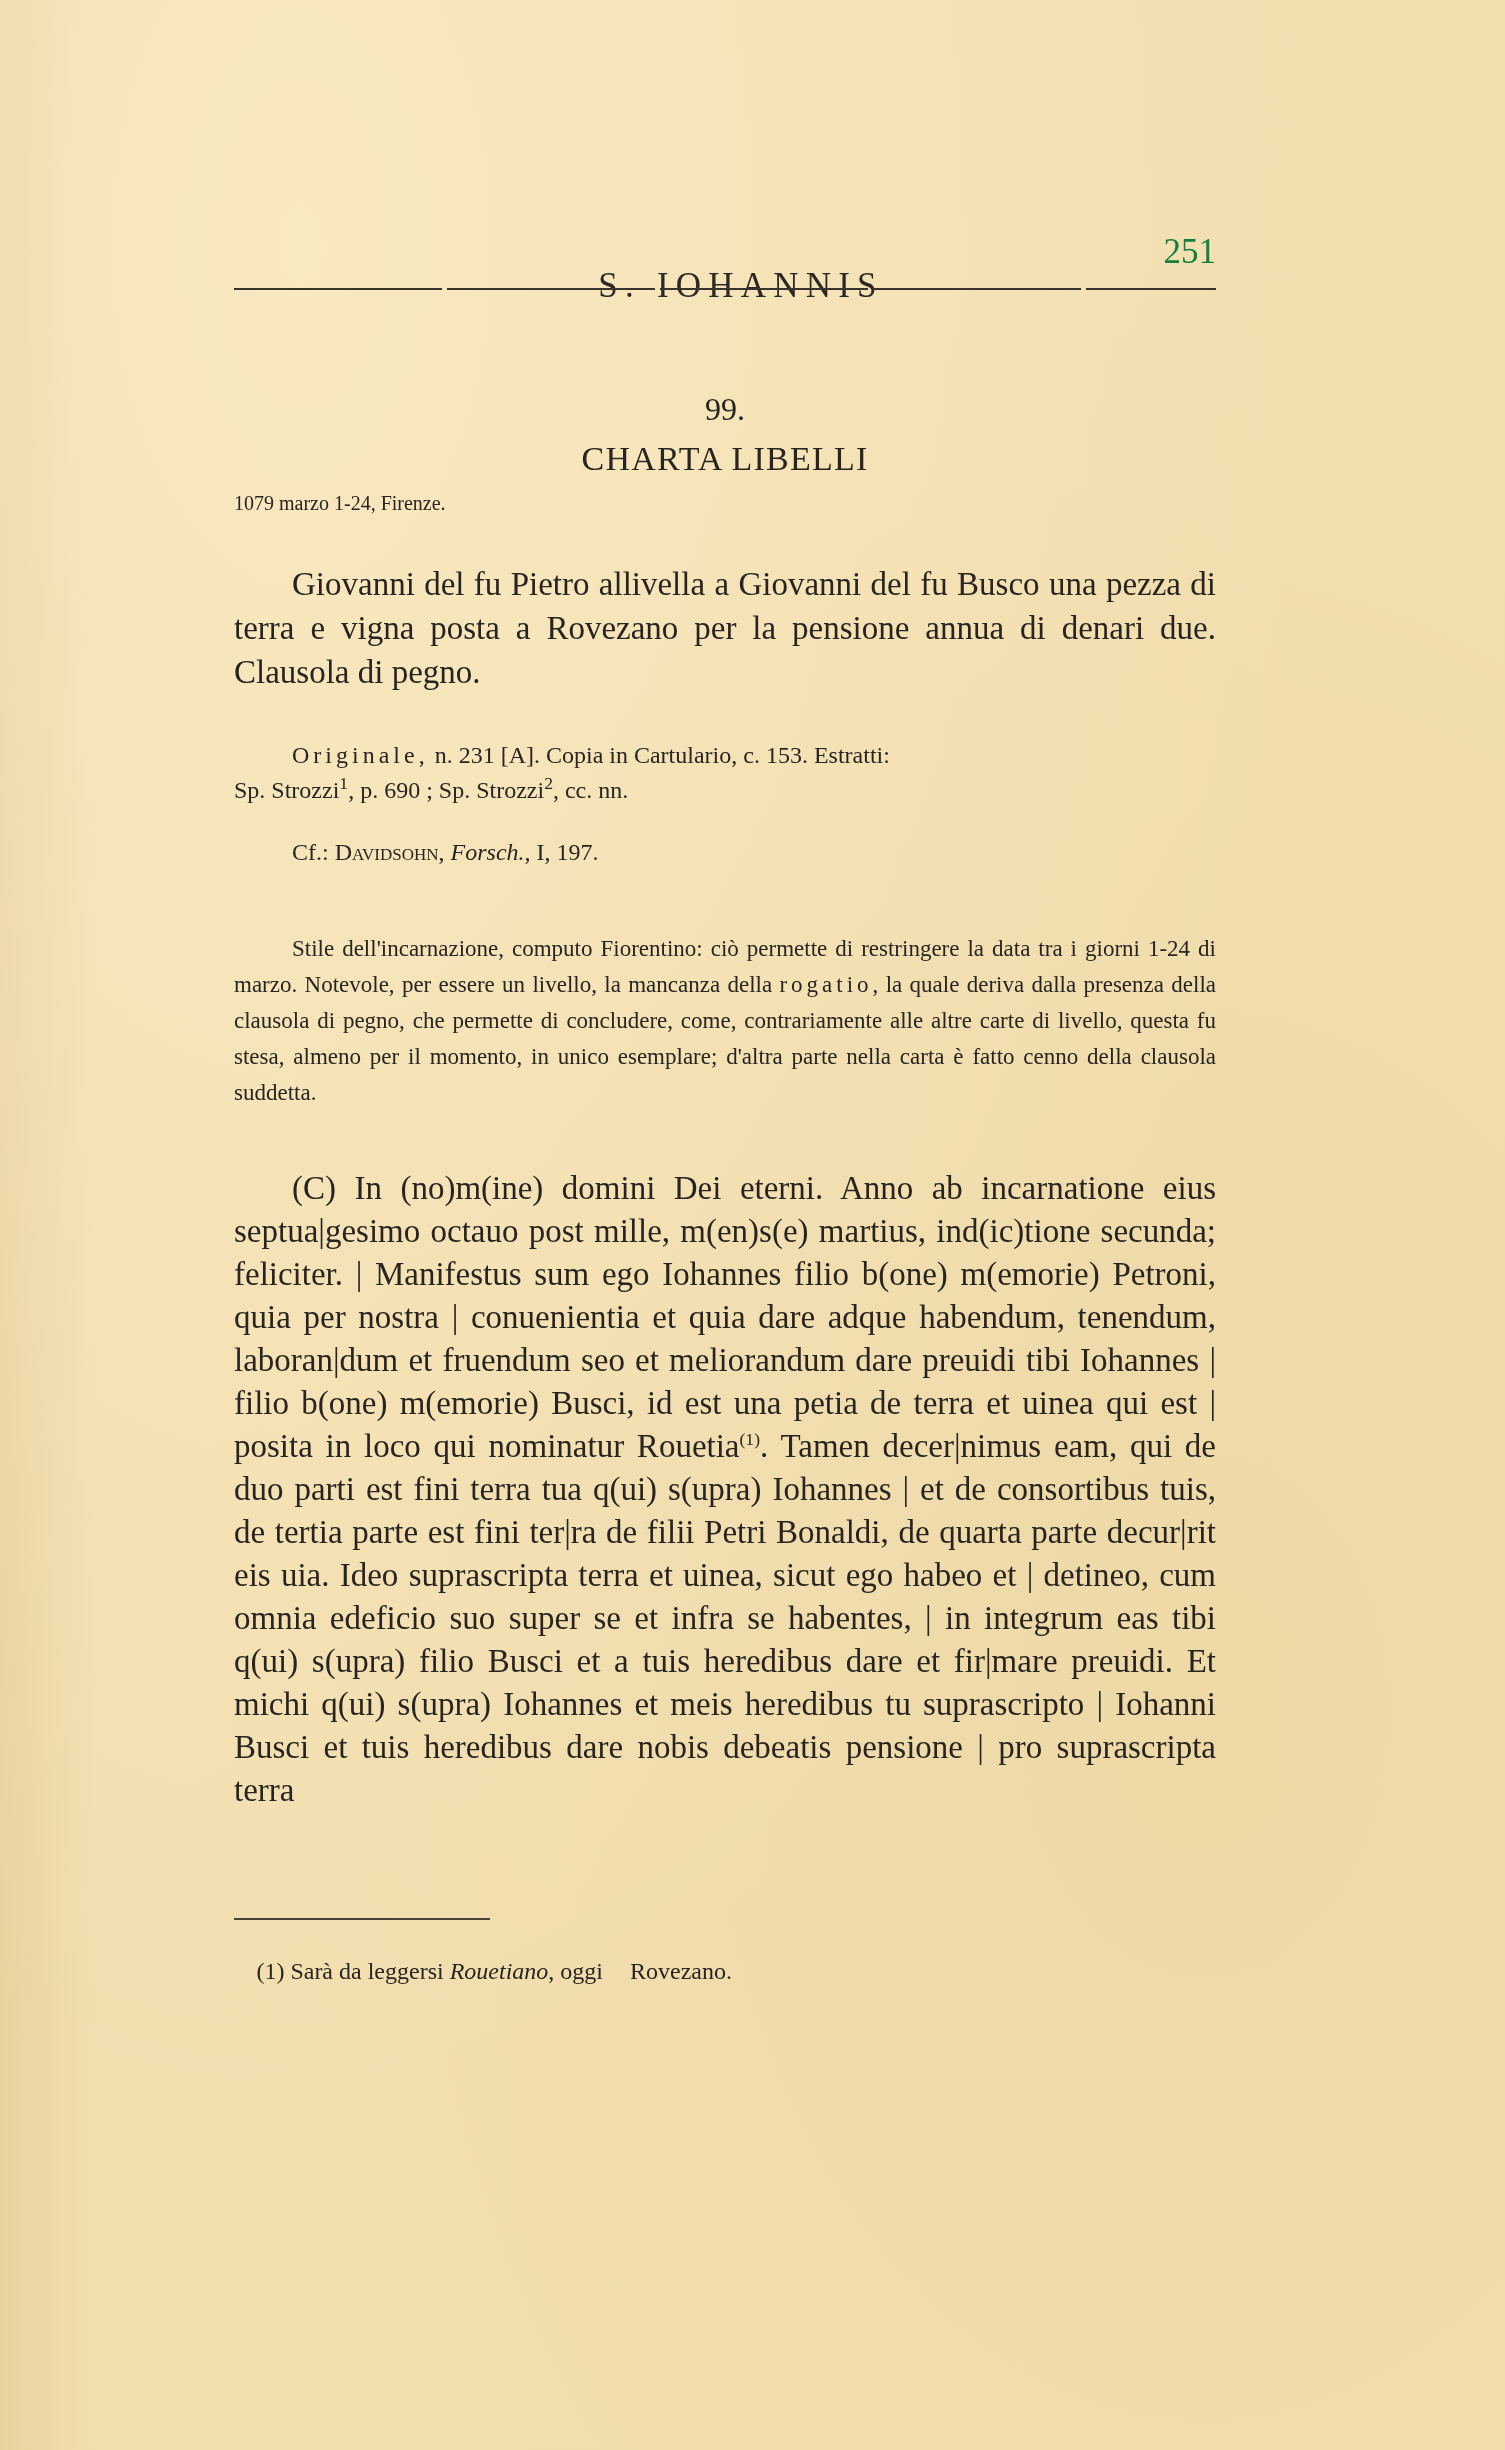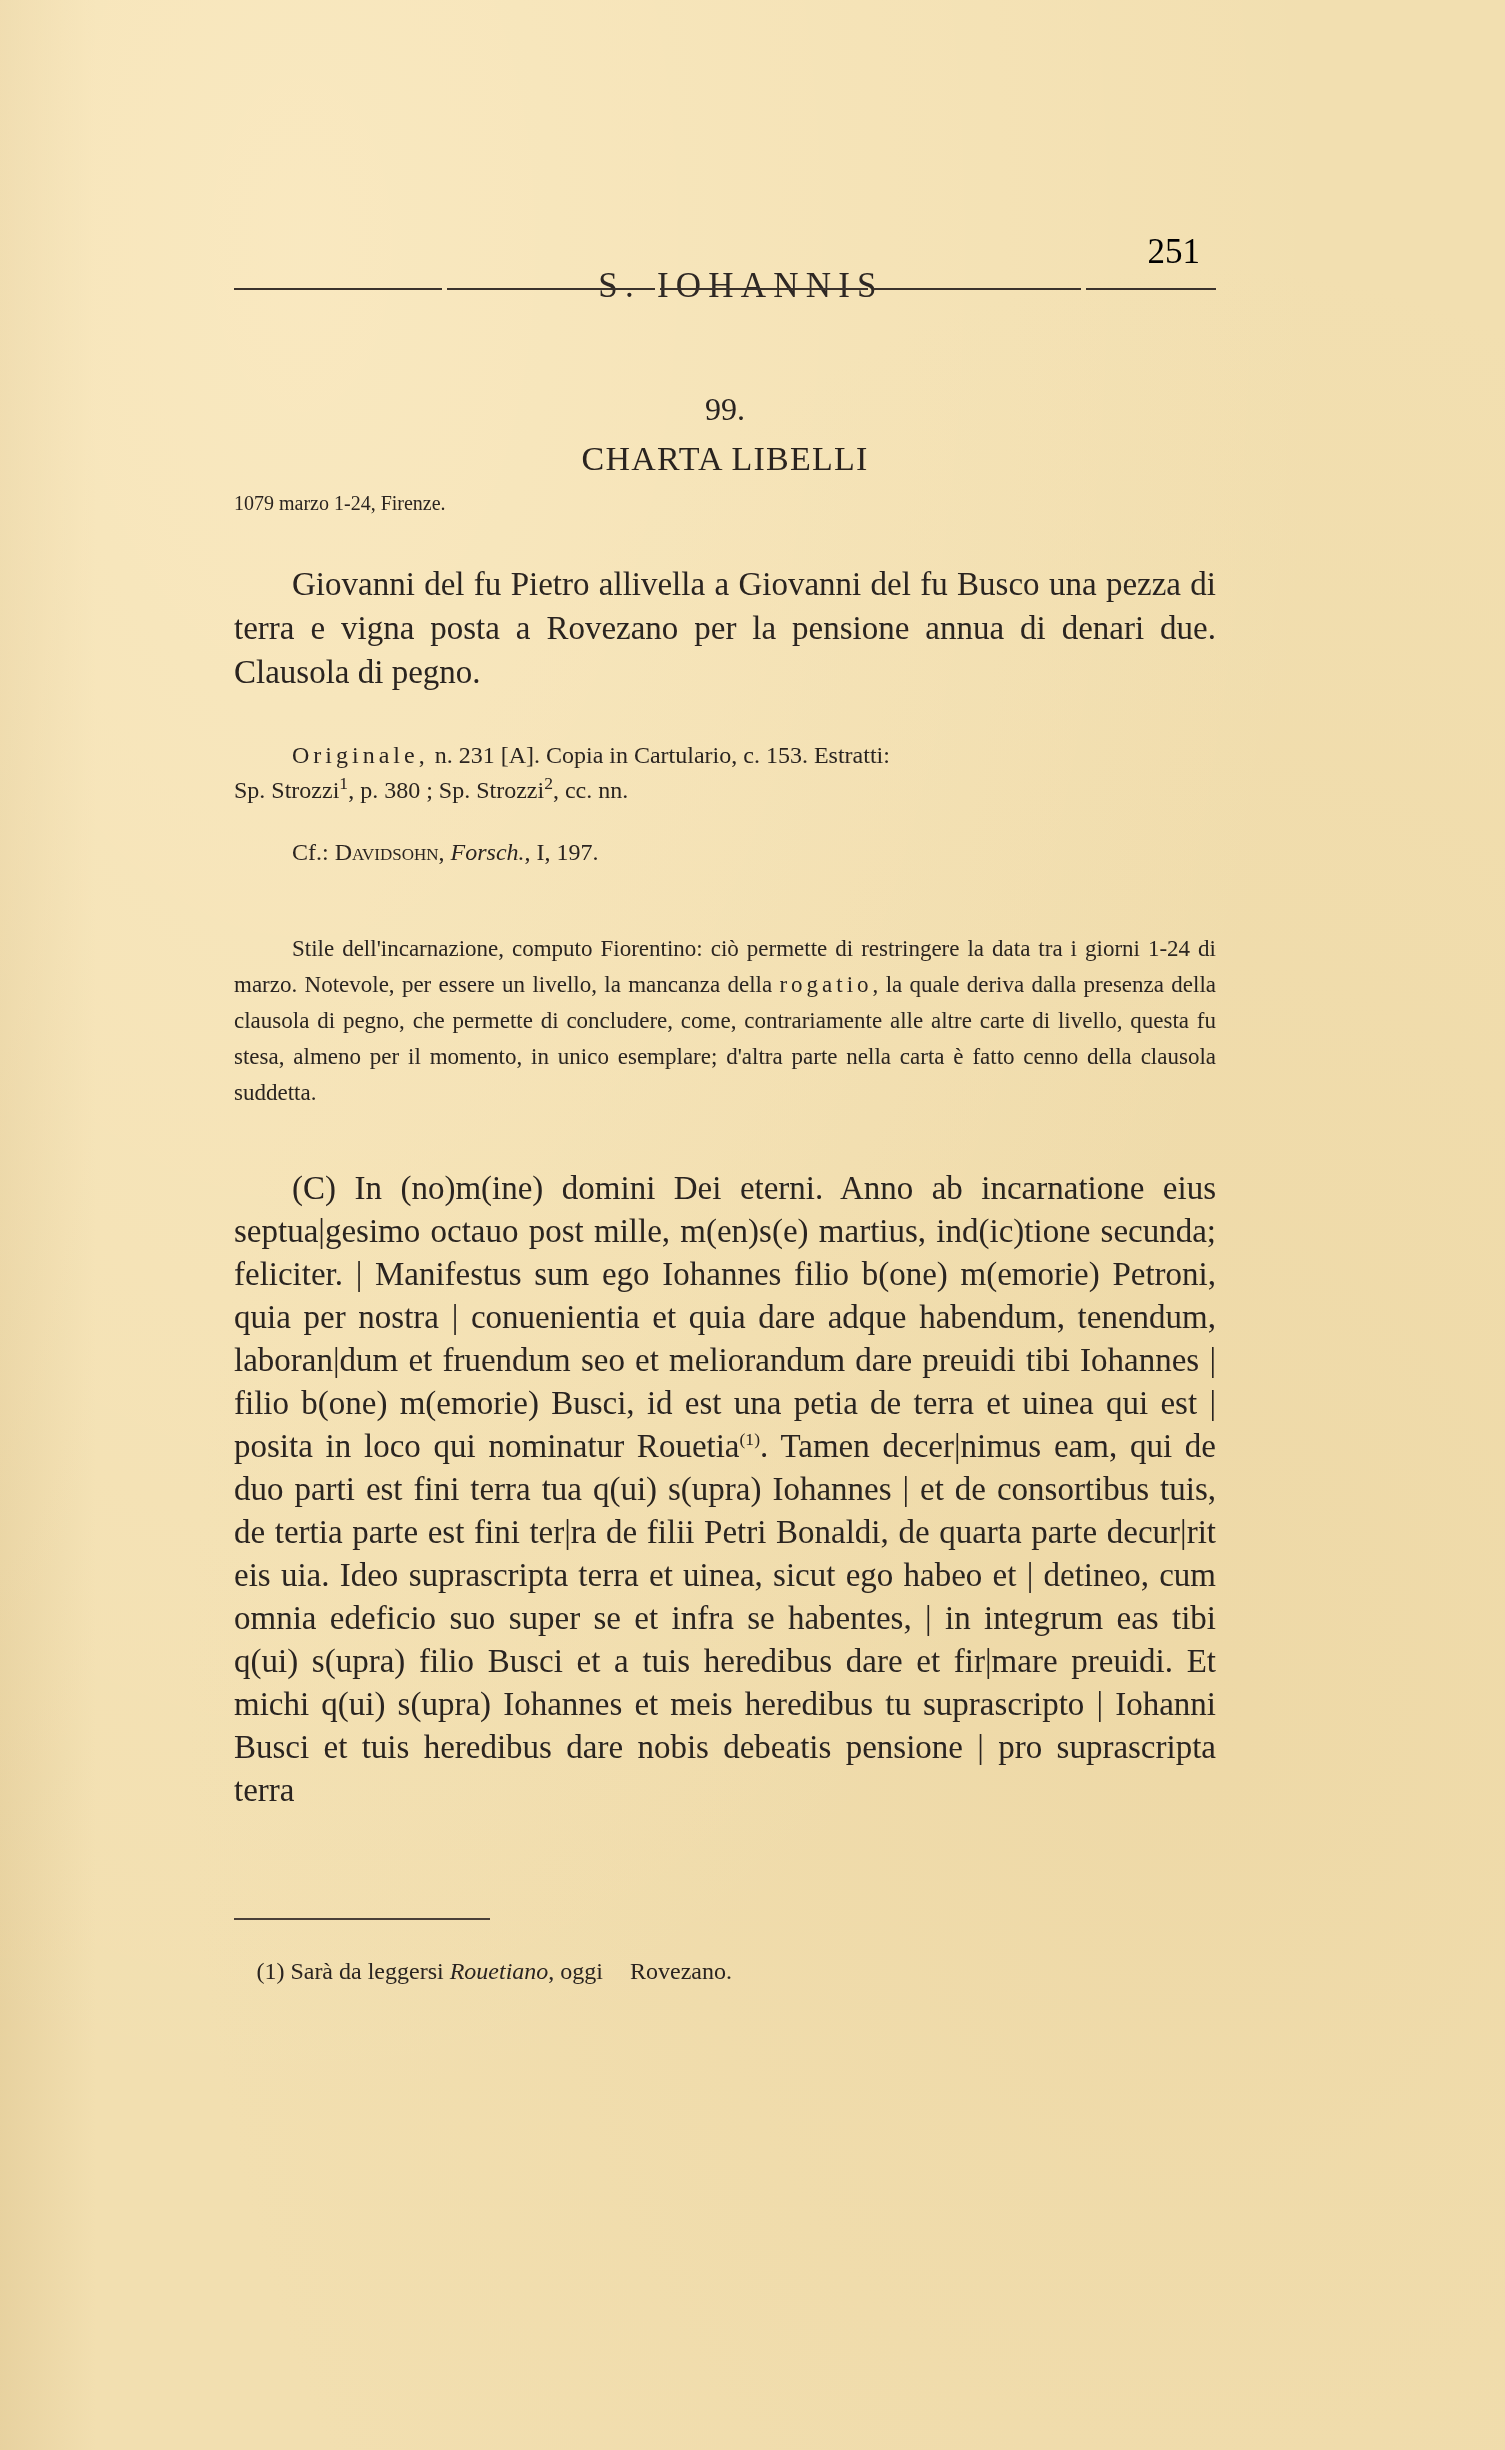--- a/index.html
+++ b/index.html
@@ -41,24 +41,24 @@
       text-align: center;
       font-size: 35px;
       letter-spacing: 7.2px;
       color: #2e2824;
       padding-left: 32px;
       box-sizing: border-box;
       margin-top: 34px;
     }
     .page-number {
       position: absolute;
-      right: 16px;
+      right: 0;
       top: 0;
       font-size: 35px;
-      color: #000000;
+      color: #15803d;
     }
     .header-rule {
       position: absolute;
       top: 288px;
       left: 0;
       width: 982px;
       height: 2.4px;
       background: repeating-linear-gradient(90deg, #3a322c 0px, #3a322c 208px, transparent 208px, transparent 213px);
     }
     
@@ -175,21 +175,21 @@
 
   <div class="block summary">
     <p>Giovanni del fu Pietro allivella a Giovanni del fu Busco una pezza di terra e vigna posta a Rovezano per la pensione annua di denari due.   Clausola di pegno.</p>
   </div>
 
   <div class="block sources">
     <p style="text-indent:58px;">
       <span class="spaced">Originale,</span><span> n. 231 [A].   Copia in Cartulario, c. 153.   Estratti:</span>
     </p>
     <p>
-      <span>Sp. Strozzi</span><span class="sup">1</span><span>, p. 380 ; Sp. Strozzi</span><span class="sup">2</span><span>, cc. nn.</span>
+      <span>Sp. Strozzi</span><span class="sup">1</span><span>, p. 690 ; Sp. Strozzi</span><span class="sup">2</span><span>, cc. nn.</span>
     </p>
   </div>
 
   <div class="block refs">
     <p>
       <span>Cf.:</span>
       <span class="smallcaps">Davidsohn</span>,
       <i>Forsch.</i><span>, I, 197.</span>
     </p>
   </div>

